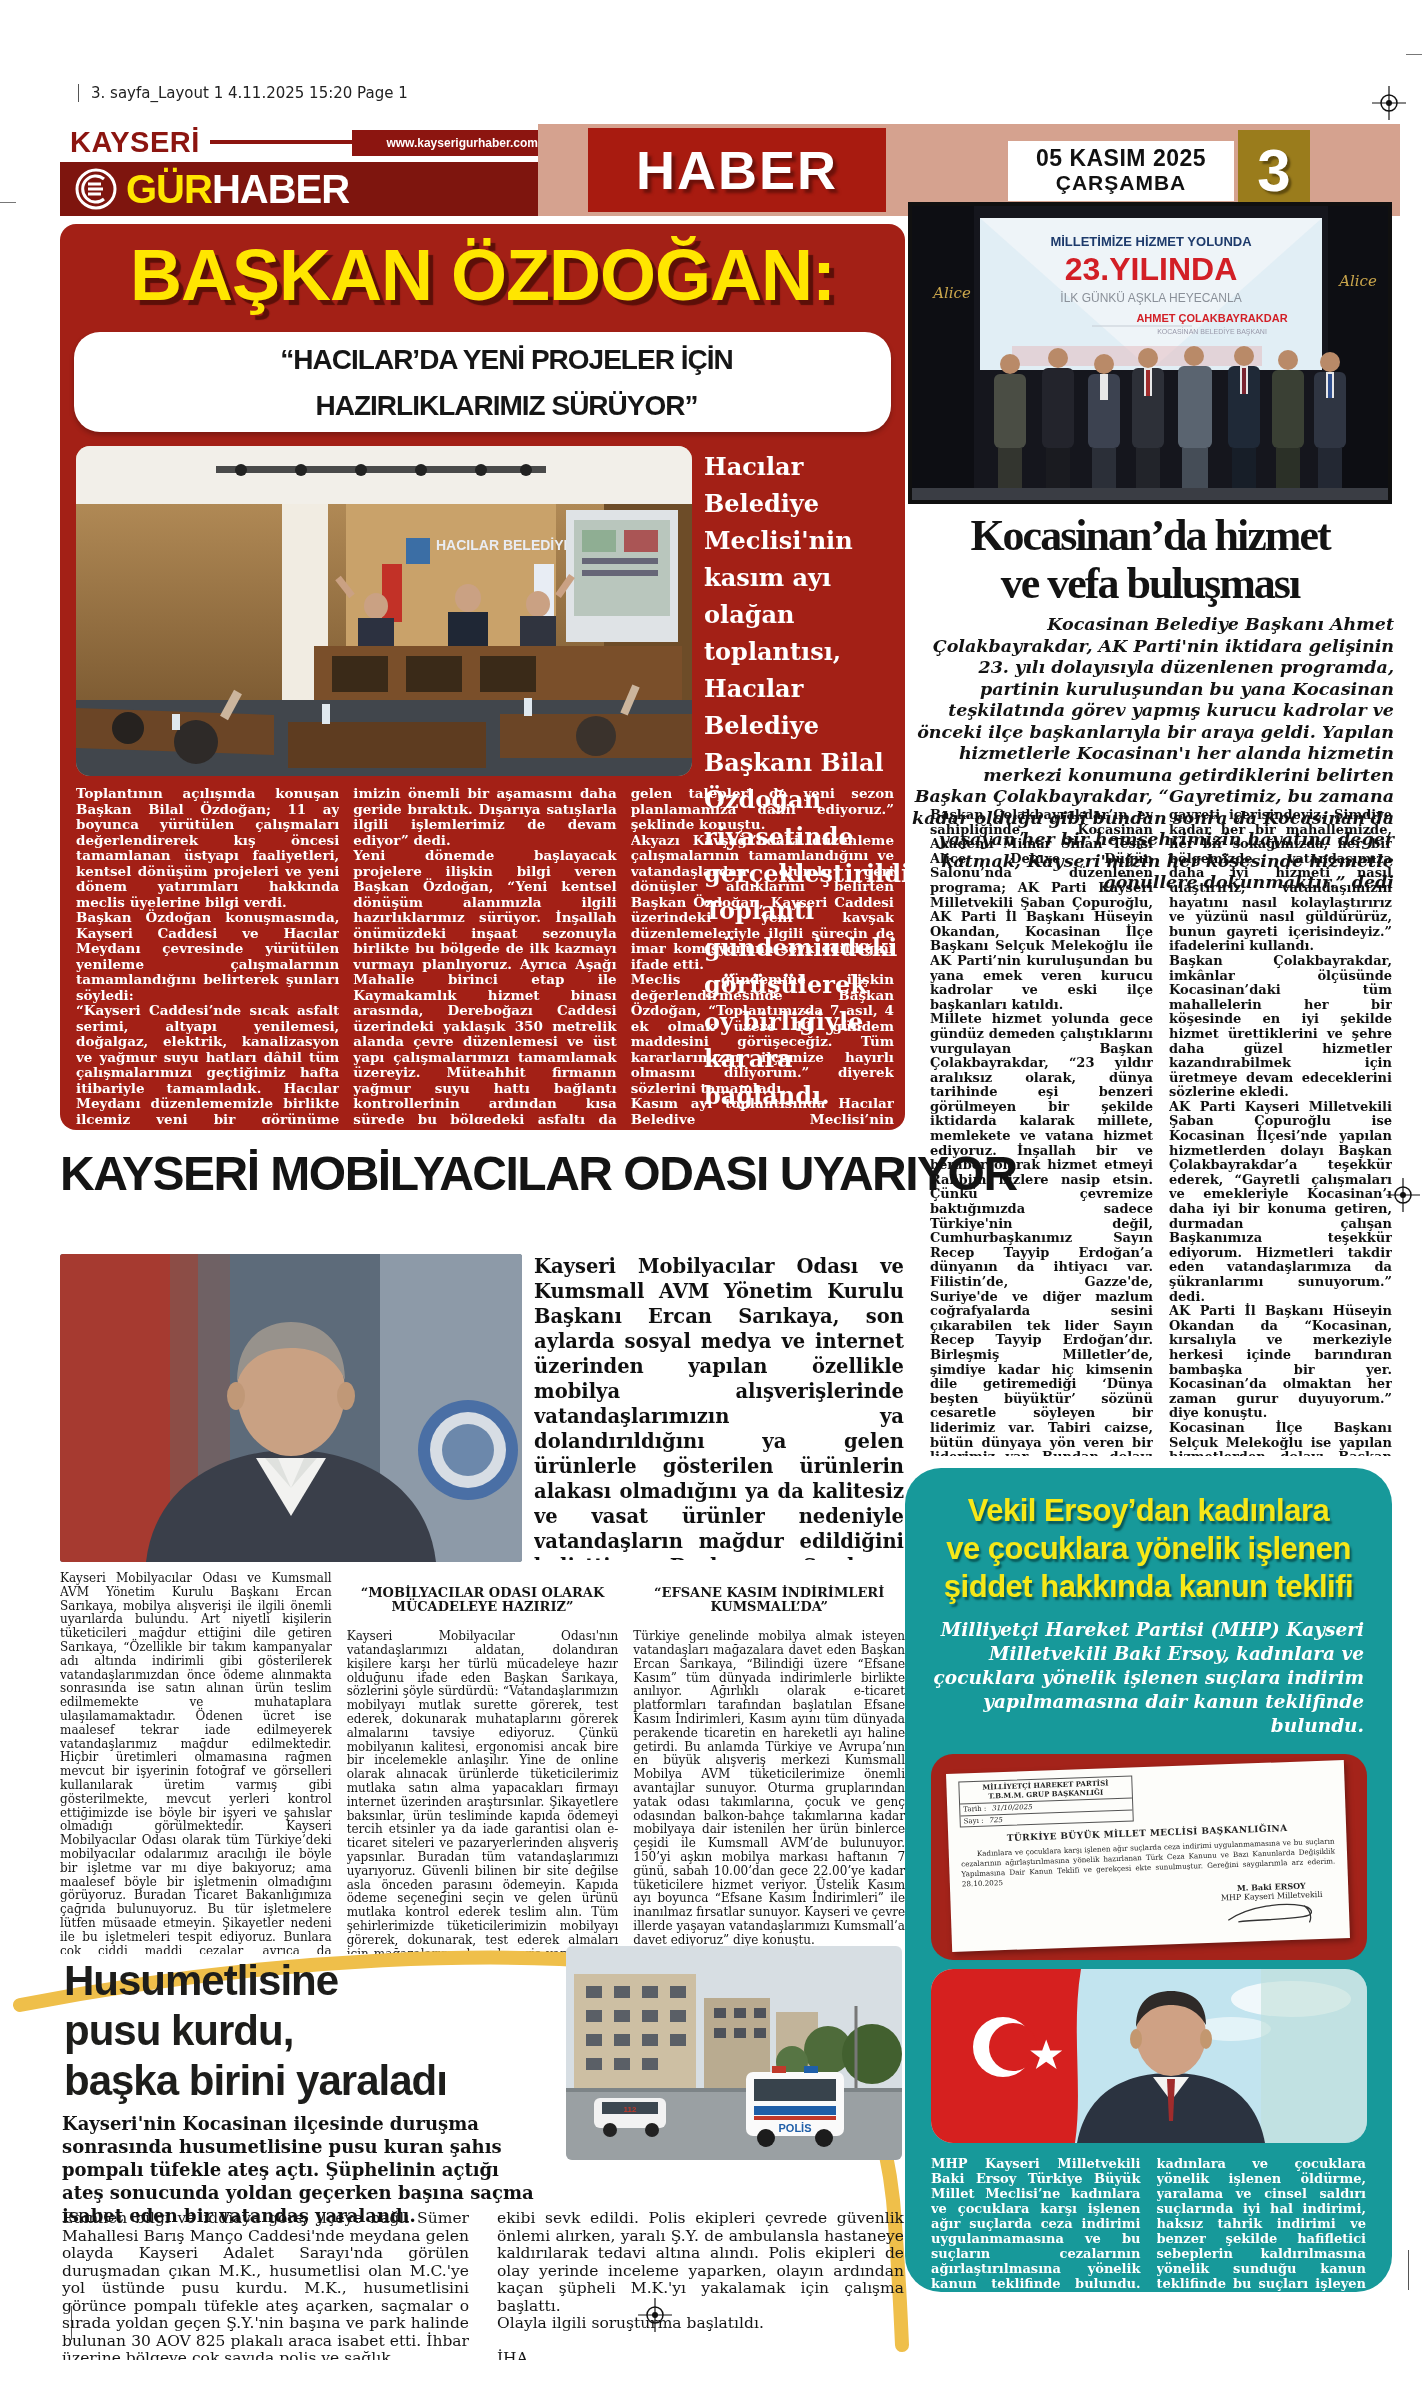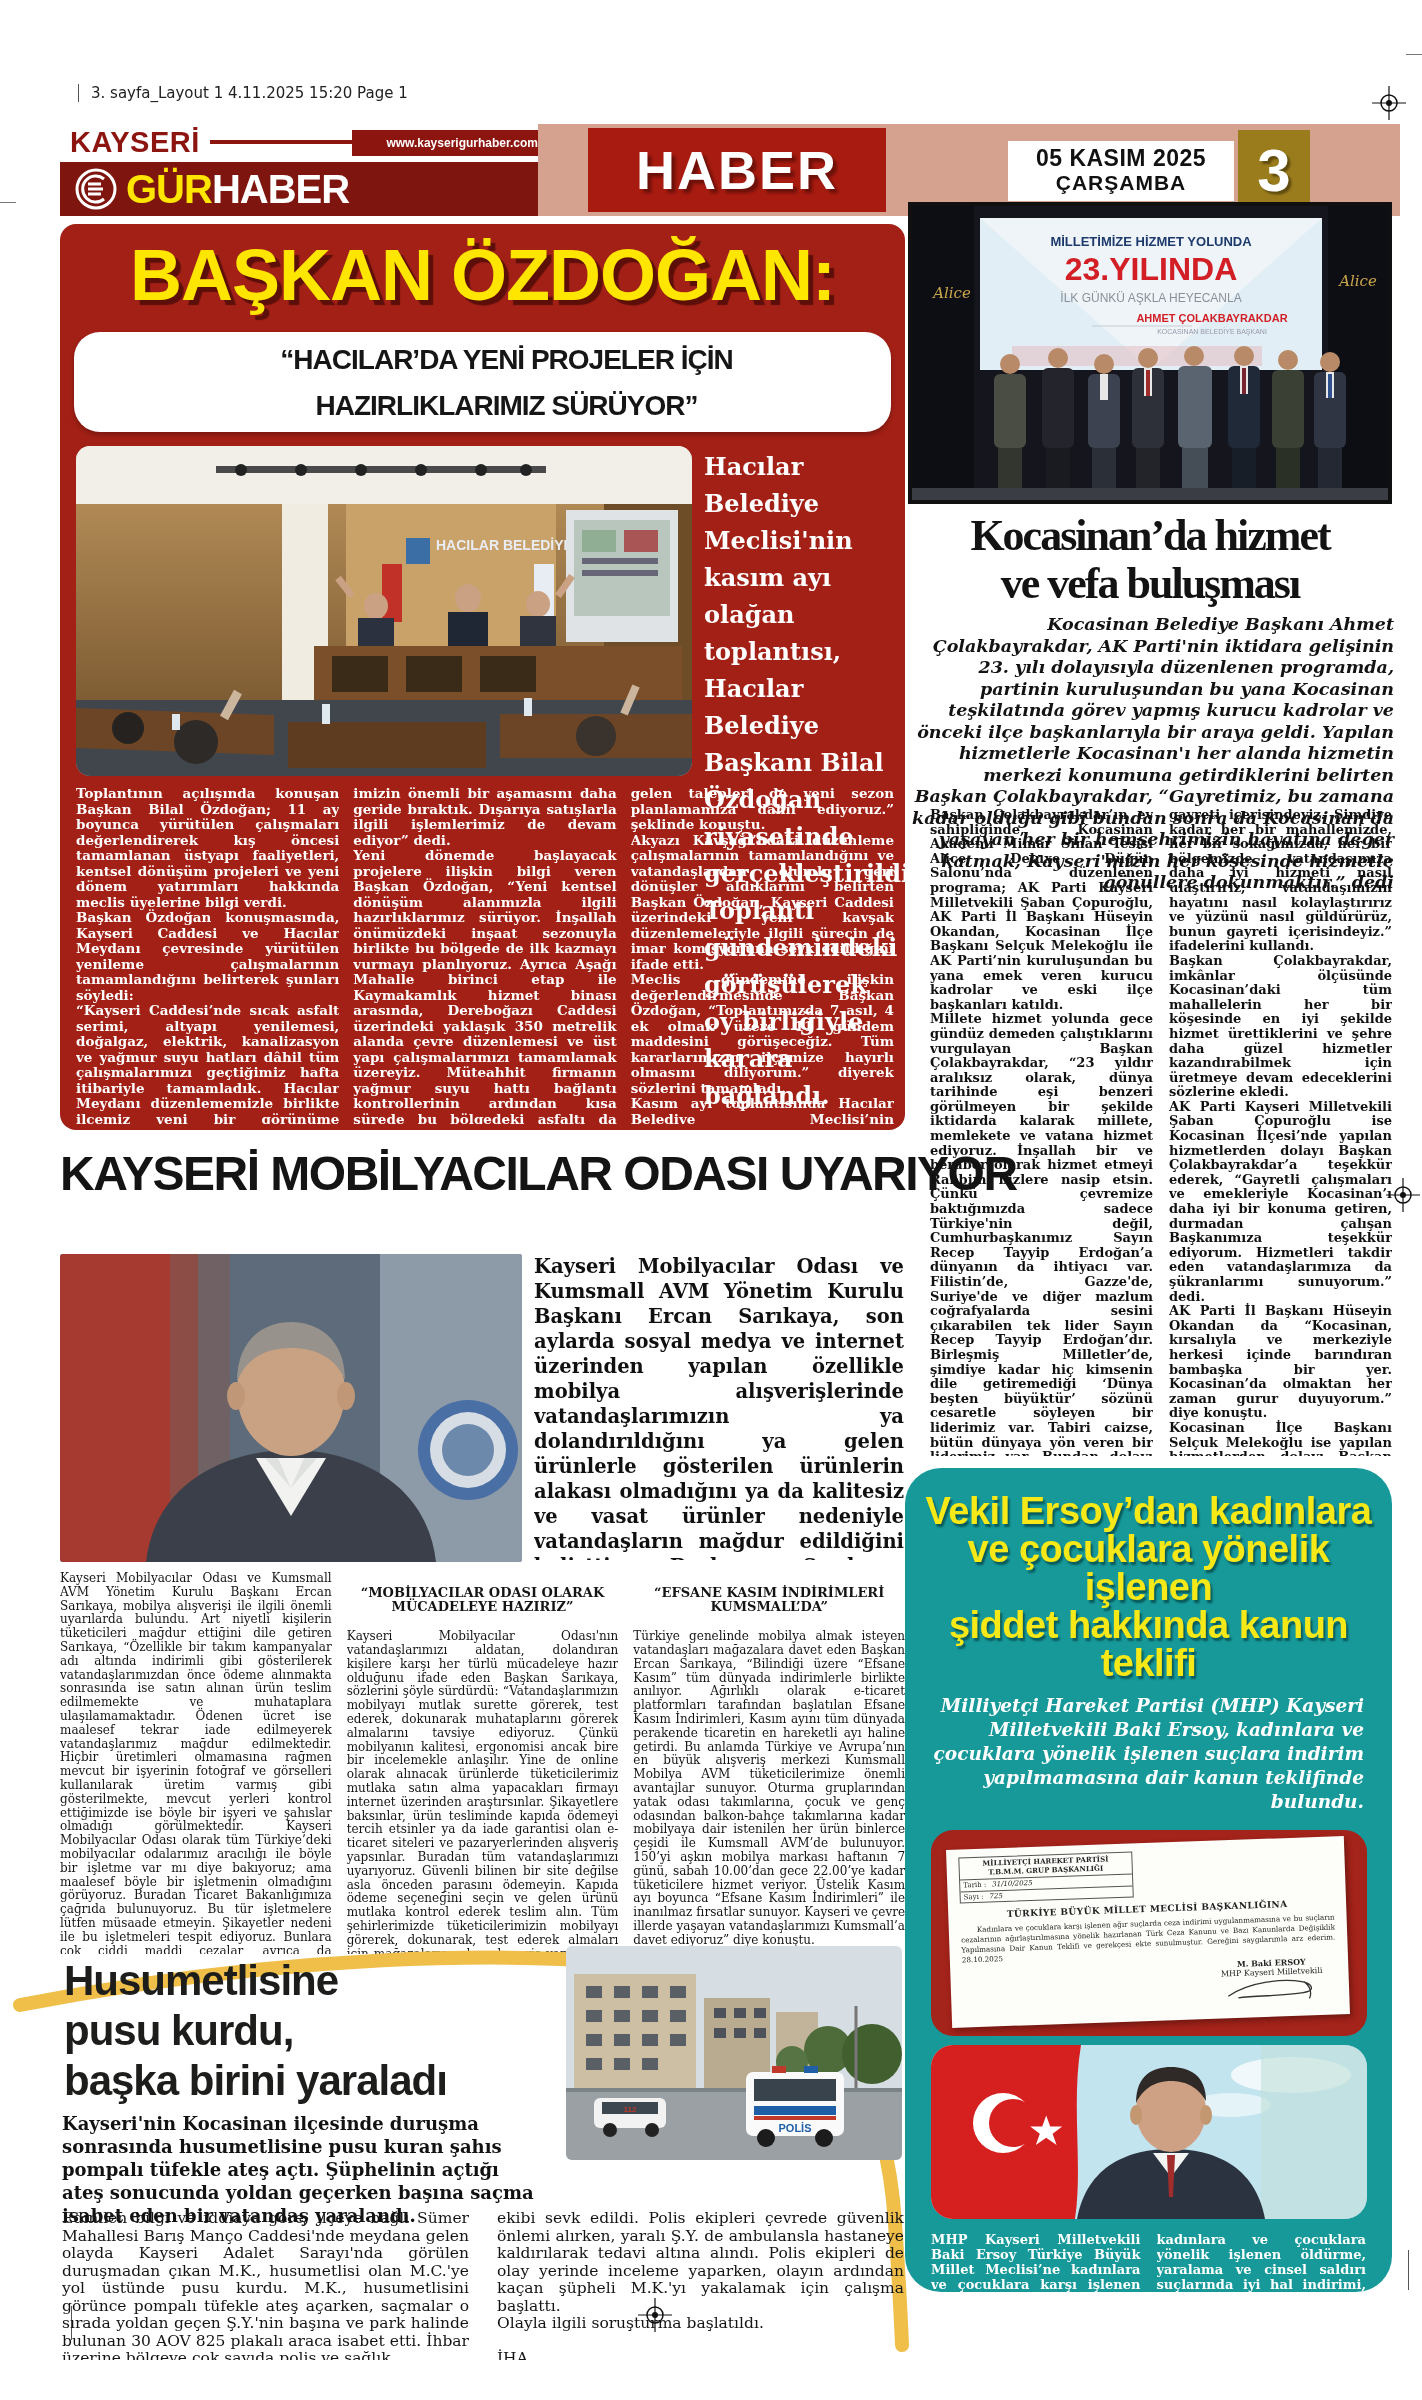--- a/index.html
+++ b/index.html
@@ -77,21 +77,21 @@
                font-weight:700;font-size:44px;line-height:48px;letter-spacing:-2px;color:#131313;white-space:pre-line;}
   #s4-lede{left:908px;top:614px;width:486px;text-align:right;font-family:"DejaVu Serif",serif;
            font-style:italic;font-weight:700;font-size:17.5px;line-height:21.5px;color:#131313;}
   #s4-cols{left:930px;top:808px;width:462px;height:648px;display:flex;gap:16px;}
   #s4-cols .col{flex:1;font-family:"DejaVu Serif",serif;font-weight:700;font-size:13px;line-height:14.6px;
                 color:#111;text-align:justify;white-space:pre-line;overflow:hidden;}
 
   
   #s5-box{left:905px;top:1468px;width:487px;height:824px;background:#17999a;border-radius:36px;
           box-sizing:border-box;padding-top:24px;}
-  #s5-headline{text-align:center;color:#f7e818;font-weight:900;font-size:38px;line-height:38px;
+  #s5-headline{text-align:center;color:#f7e818;font-weight:900;font-size:31px;line-height:38px;
                letter-spacing:-.5px;text-shadow:2px 3px 2px rgba(0,55,55,.65);white-space:pre-line;}
   #s5-lede{margin:12px 28px 0;color:#fff;text-align:right;font-family:"DejaVu Serif",serif;
            font-style:italic;font-weight:700;font-size:18.5px;line-height:24px;}
   #s5-docframe{margin:16px auto 0;width:436px;height:206px;background:#a4231a;border-radius:22px;position:relative;}
   #s5-paper{position:absolute;left:18px;top:13px;width:398px;height:178px;background:#fdfdfa;
             transform:rotate(-2deg);box-shadow:2px 3px 6px rgba(0,0,0,.35);padding:8px 12px;
             box-sizing:border-box;font-family:"DejaVu Serif",serif;color:#222;}
   #s5-paper .hdr{border:1px solid #555;width:172px;font-size:7px;line-height:8.5px;}
   #s5-paper .hdr .org{border-bottom:1px solid #555;text-align:center;font-weight:700;padding:2px;}
   #s5-paper .hdr .row{display:flex;border-bottom:1px solid #555;padding:1px 3px;}

